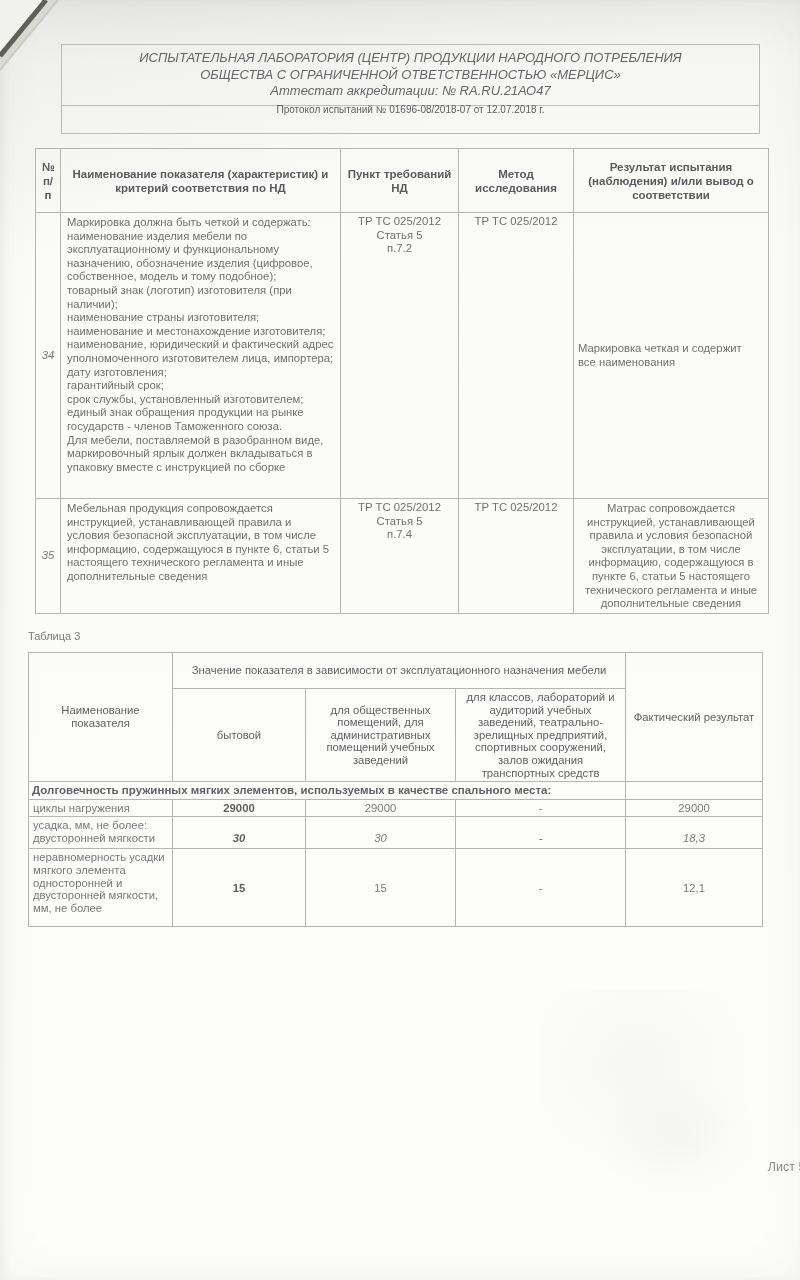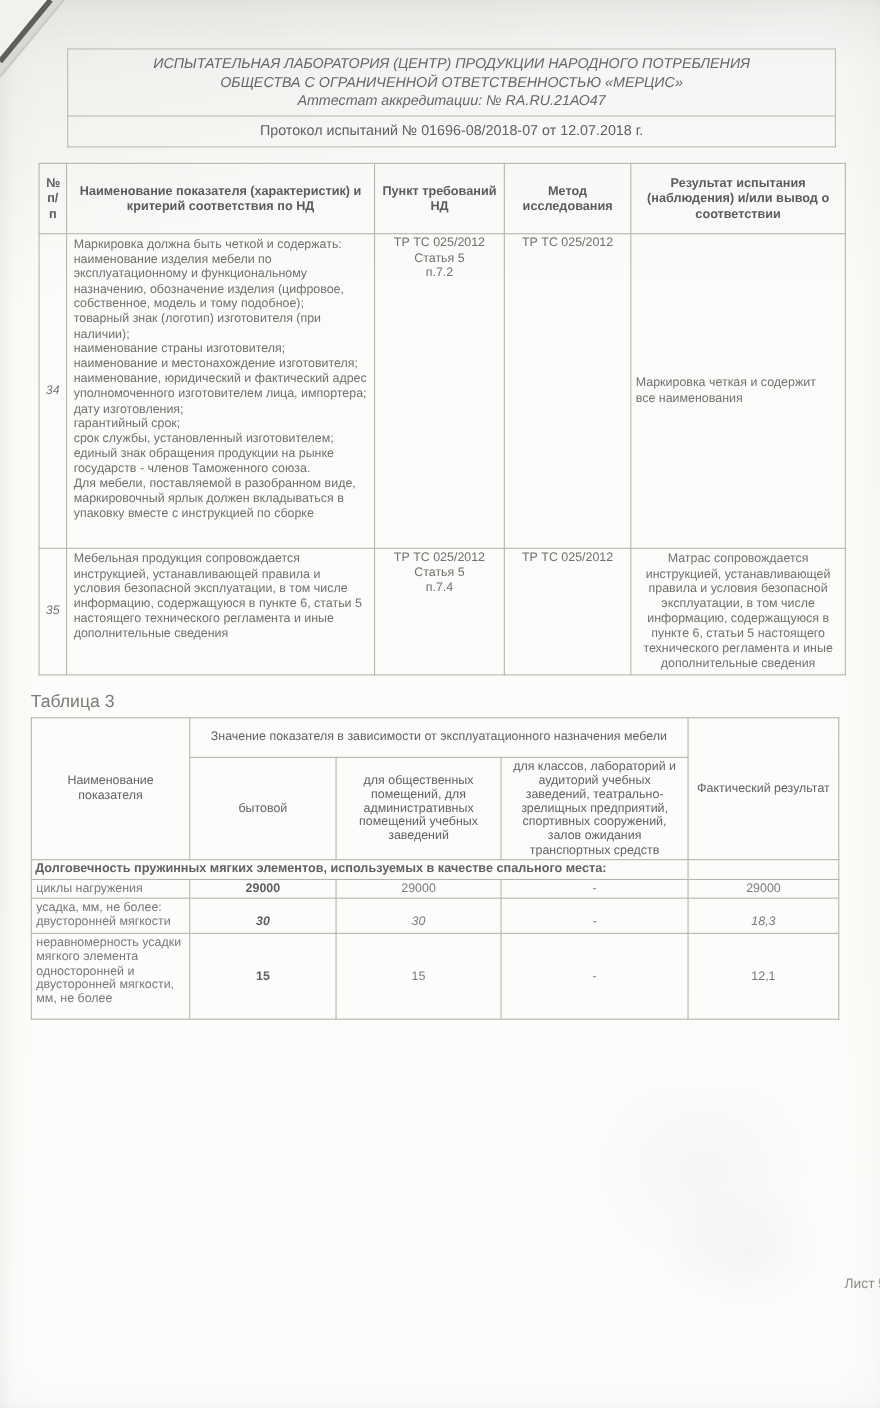--- a/index.html
+++ b/index.html
@@ -18,22 +18,22 @@
   .hdr-box {
     position:absolute; left:61px; width:697px; top:44px; height:60px;
     border:1px solid #bcbcb6;
     display:flex; flex-direction:column; justify-content:center; align-items:center;
     font-style:italic; font-size:13px; line-height:16.5px; color:#66666a;
     text-align:center;
   }
   .proto-box {
     position:absolute; left:61px; width:697px; top:104px; height:29px;
     border:1px solid #bcbcb6; border-top:none;
-    display:flex; justify-content:center; align-items:center;
-    font-size:13px; color:#606064;
+    display:flex; justify-content:center; align-items:flex-start;
+    font-size:10px; color:#606064;
   }
   
   table { border-collapse:collapse; table-layout:fixed; }
   td, th { border:1px solid #b6b6b0; padding:2px 4px; vertical-align:top;
            font-weight:normal; word-wrap:break-word; }
   .pre { white-space:pre-line; }
   
   .t1 { position:absolute; left:35px; top:148px; width:733px;
         font-size:11.3px; line-height:13.6px; color:#70706e; }
   .t1 th { font-weight:bold; color:#5b5b5f; font-size:11.5px; line-height:14px;
@@ -42,21 +42,21 @@
   .t1 .c-name { width:280px; }
   .t1 .c-clause { width:118px; }
   .t1 .c-method { width:115px; }
   .t1 .c-result { width:195px; }
   .t1 td.num { text-align:center; vertical-align:middle; font-style:italic; color:#77777a; }
   .t1 td.name { padding:3px 6px; }
   .t1 td.center-top { text-align:center; }
   .t1 td.result-mid { text-align:left; vertical-align:middle; }
   .t1 td.result-top { text-align:center; vertical-align:top; padding-top:3px; }
   
-  .t3-label { position:absolute; left:28px; top:630px; font-size:16px; color:#7a7a78; }
+  .t3-label { position:absolute; left:28px; top:630px; font-size:11px; color:#7a7a78; }
   .t3 { position:absolute; left:28px; top:652px; width:734px;
         font-size:11.3px; line-height:12.6px; color:#74747
 
 2; }
   .t3 th { text-align:center; vertical-align:middle; color:#626266; font-size:11.3px; }
   .t3 .c1 { width:144px; } .t3 .c2 { width:133px; } .t3 .c3 { width:150px; }
   .t3 .c4 { width:170px; } .t3 .c5 { width:137px; }
   .t3 td.section { font-weight:bold; color:#626266; font-size:11.5px; padding:2px 3px; }
   .t3 td.val { text-align:center; vertical-align:middle; color:#7b7b7e; }
   .t3 td.val.strong { font-weight:bold; color:#5f5f5f; }

